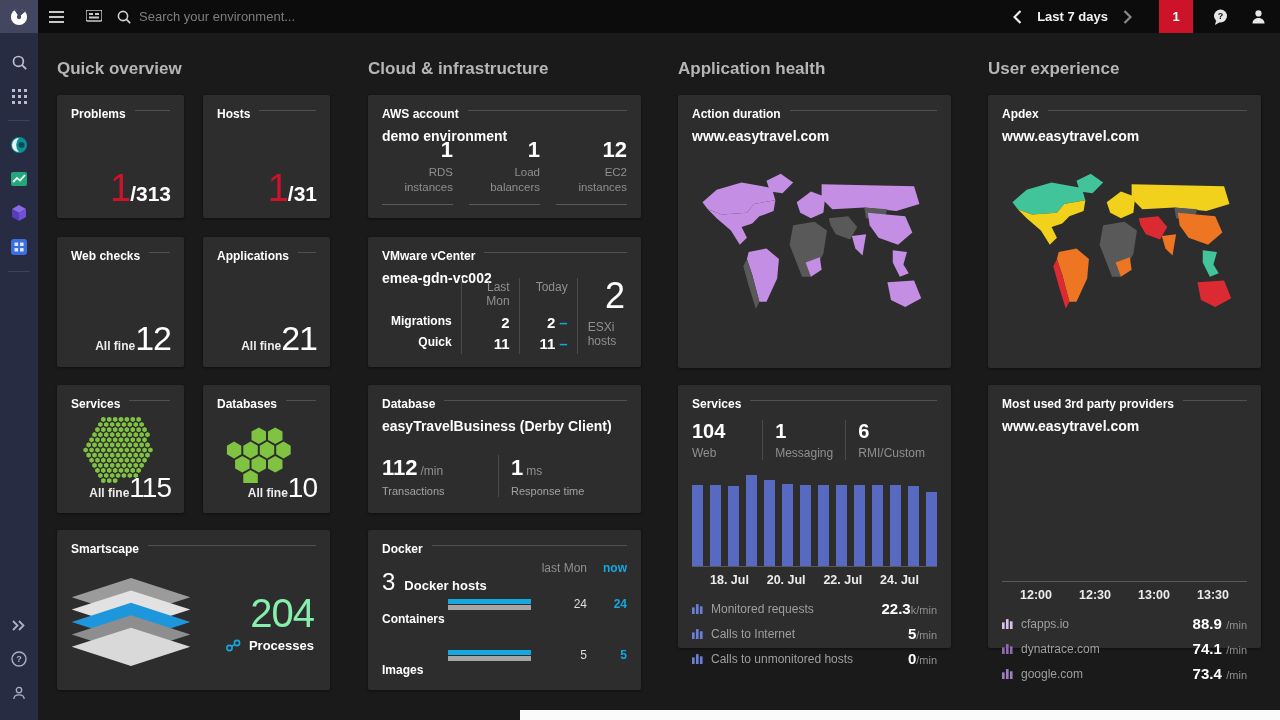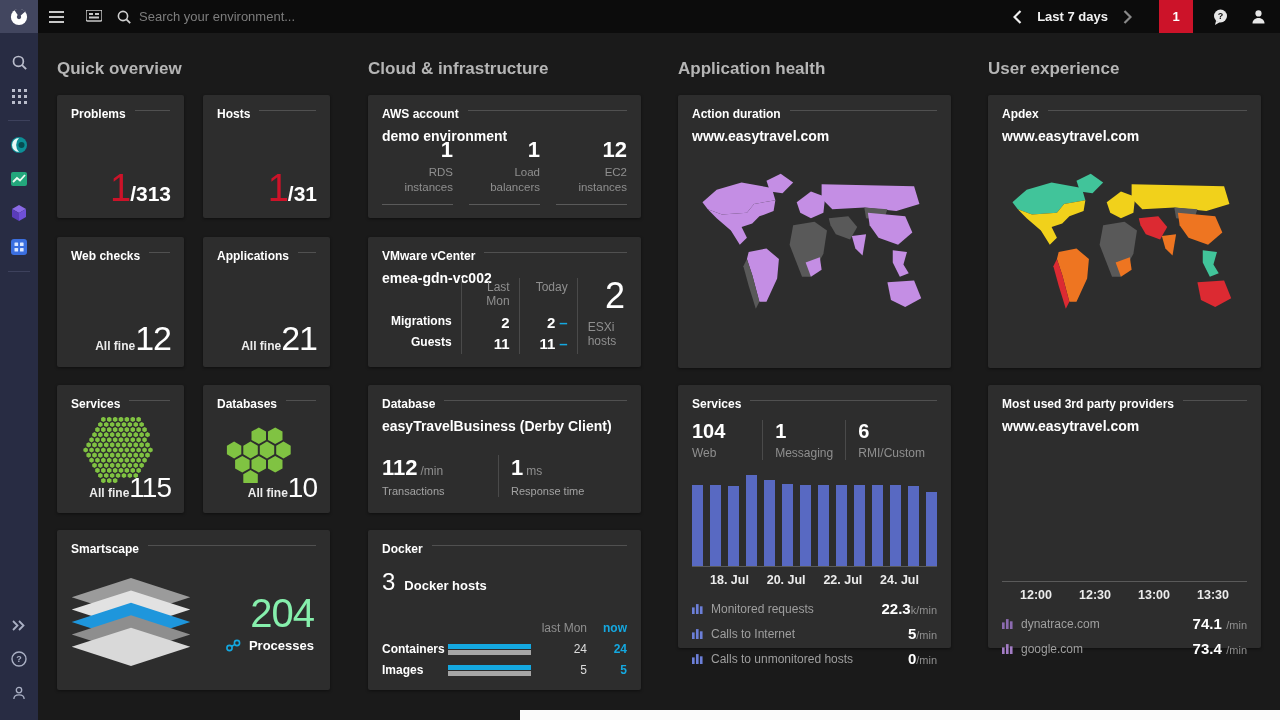--- a/index.html
+++ b/index.html
@@ -96,21 +96,21 @@
   .db-cap { font-size:11px; color:#a3a3a3; margin-top:4px; }
 
   
   .dk-hosts { display:flex; align-items:baseline; gap:9px; margin-top:12px; }
   .dk-val { font-size:24px; font-weight:300; color:#fff; }
   .dk-cap { font-size:13px; font-weight:bold; color:#fff; }
   .dk-table { position:absolute; left:14px; right:14px; bottom:13px; display:grid;
               grid-template-columns:66px 1fr 48px 40px; row-gap:7px; align-items:center; font-size:12px; }
   .dk-h { color:#8f8f8f; text-align:right; }
   .dk-now-h { color:var(--accent-blue); font-weight:bold; text-align:right; }
-  .dk-lab { color:#fff; font-weight:bold; }
+  .dk-lab { color:#fff; font-weight:bold;margin-top:30px; }
   .dk-bar { display:flex; flex-direction:column; gap:1px; padding-right:8px; }
   .dk-bar .b-top { height:5px; background:var(--accent-blue); }
   .dk-bar .b-bot { height:5px; background:#a6a6a6; }
   .dk-last { color:#dcdcdc; text-align:right; }
   .dk-now { color:var(--accent-blue); font-weight:bold; text-align:right; }
 
   
   .mapwrap { position:absolute; left:12px; right:12px; top:58px; bottom:10px; }
   .mapwrap svg { width:100%; height:100%; }
 
@@ -547,21 +547,21 @@
       <div class="vm-wrap">
         <div class="vm-table">
           <div class="vm-cell"></div>
           <div class="vm-cell vm-c2 vm-h">Last Mon</div>
           <div class="vm-cell vm-c3 vm-h">Today</div>
 
           <div class="vm-cell vm-lab">Migrations</div>
           <div class="vm-cell vm-c2 vm-val">2</div>
           <div class="vm-cell vm-c3 vm-val"><b>2</b><span class="dash">–</span></div>
 
-          <div class="vm-cell vm-lab">Guests</div>
+          <div class="vm-cell vm-lab">Quick</div>
           <div class="vm-cell vm-c2 vm-val">11</div>
           <div class="vm-cell vm-c3 vm-val"><b>11</b><span class="dash">–</span></div>
         </div>
         <div class="esxi">
           <div class="esxi-val">2</div>
           <div class="esxi-cap">ESXi hosts</div>
         </div>
       </div>
     </div>
 
@@ -905,20 +905,31 @@
           </div>
         </div>
       <div class="ticks">
         <span>12:00</span>
         <span>12:30</span>
         <span>13:00</span>
         <span>13:30</span>
       </div>
       <div class="legend">
         <div class="legend-row">
+          <svg class="mini pl" viewBox="0 0 10 10">
+              <g fill="currentColor">
+                <rect x="0" y="4" width="2.4" height="6"></rect>
+                <rect x="3.6" y="1" width="2.4" height="9"></rect>
+                <rect x="7.2" y="3" width="2.4" height="7"></rect>
+              </g>
+            </svg>
+          <span class="legend-label">cfapps.io</span>
+          <span><span class="legend-val">88.9</span> <span class="legend-unit">/min</span></span>
+        </div>
+        <div class="legend-row">
           <svg class="mini pd" viewBox="0 0 10 10">
               <g fill="currentColor">
                 <rect x="0" y="4" width="2.4" height="6"></rect>
                 <rect x="3.6" y="1" width="2.4" height="9"></rect>
                 <rect x="7.2" y="3" width="2.4" height="7"></rect>
               </g>
             </svg>
           <span class="legend-label">dynatrace.com</span>
           <span><span class="legend-val">74.1</span> <span class="legend-unit">/min</span></span>
         </div>

